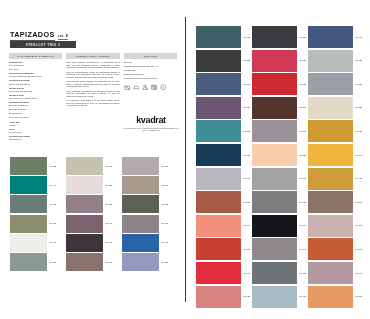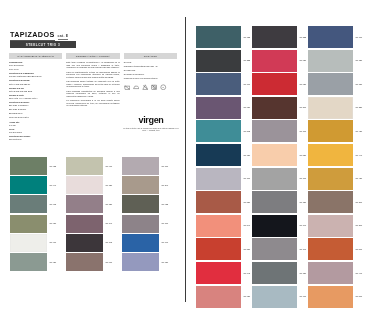--- a/index.html
+++ b/index.html
@@ -146,21 +146,21 @@
             </svg>
           <svg viewBox="0 0 24 24" fill="none" stroke="#3a3a3a" stroke-width="1.6">
               <circle cx="12" cy="12" r="9"></circle>
               <text x="12" y="16" font-size="9" fill="#3a3a3a" stroke="none" text-anchor="middle">P</text>
             </svg>
         </div>
       </div>
     </div>
 
     <div class="logo-block">
-      <div class="logo-word">virgen</div>
+      <div class="logo-word">kvadrat</div>
       <div class="logo-sub">La tela es textil o de la calidad por medio que esta se fabrica en el ciclo — kvadrat, tela.</div>
     </div>
 
     <div class="swatch-col" id="lsw0" style="left:10px;top:157px;">
         <div class="sw">
           <div class="chip" style="background: rgb(109, 127, 102);"></div>
           <div class="lbl">ST 953</div>
         </div>
         <div class="sw">
           <div class="chip" style="background: rgb(0, 128, 124);"></div>

